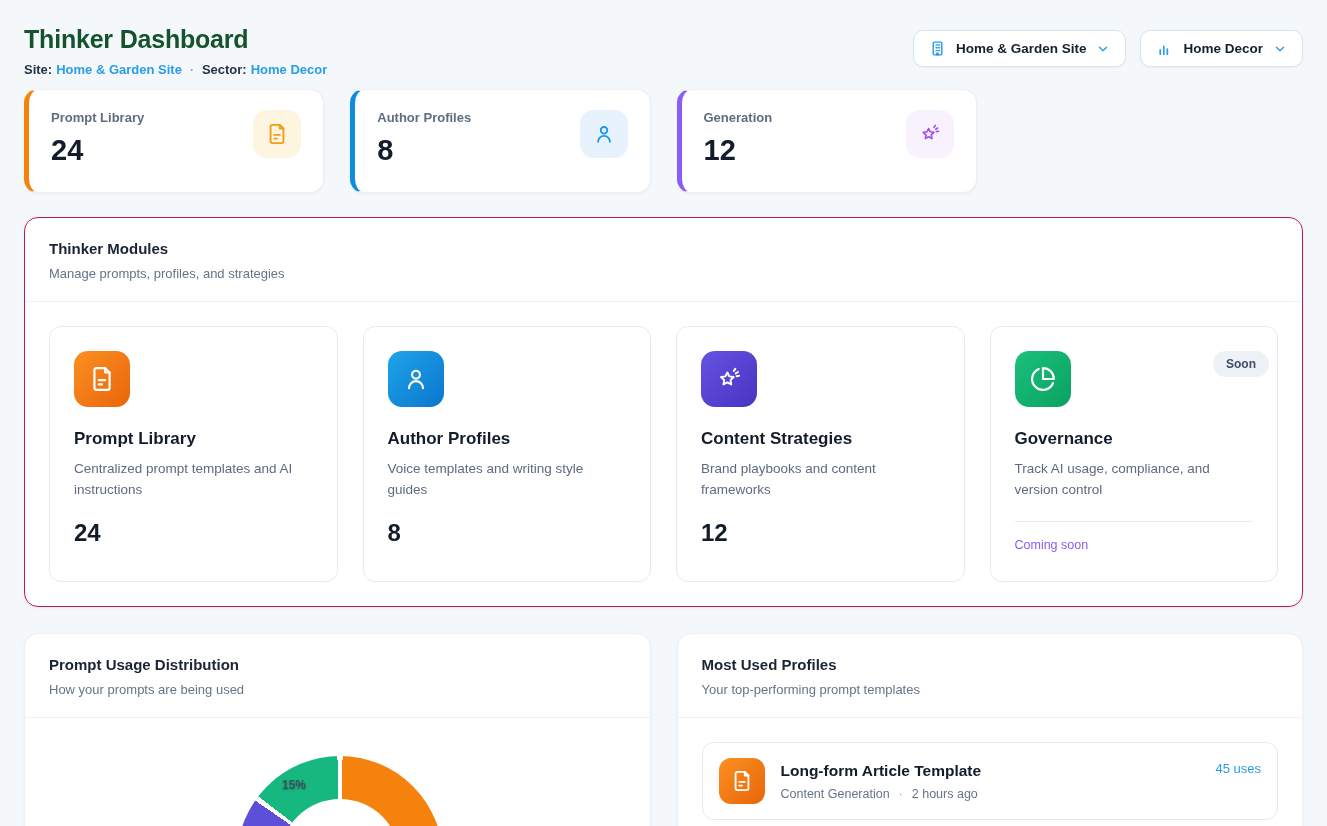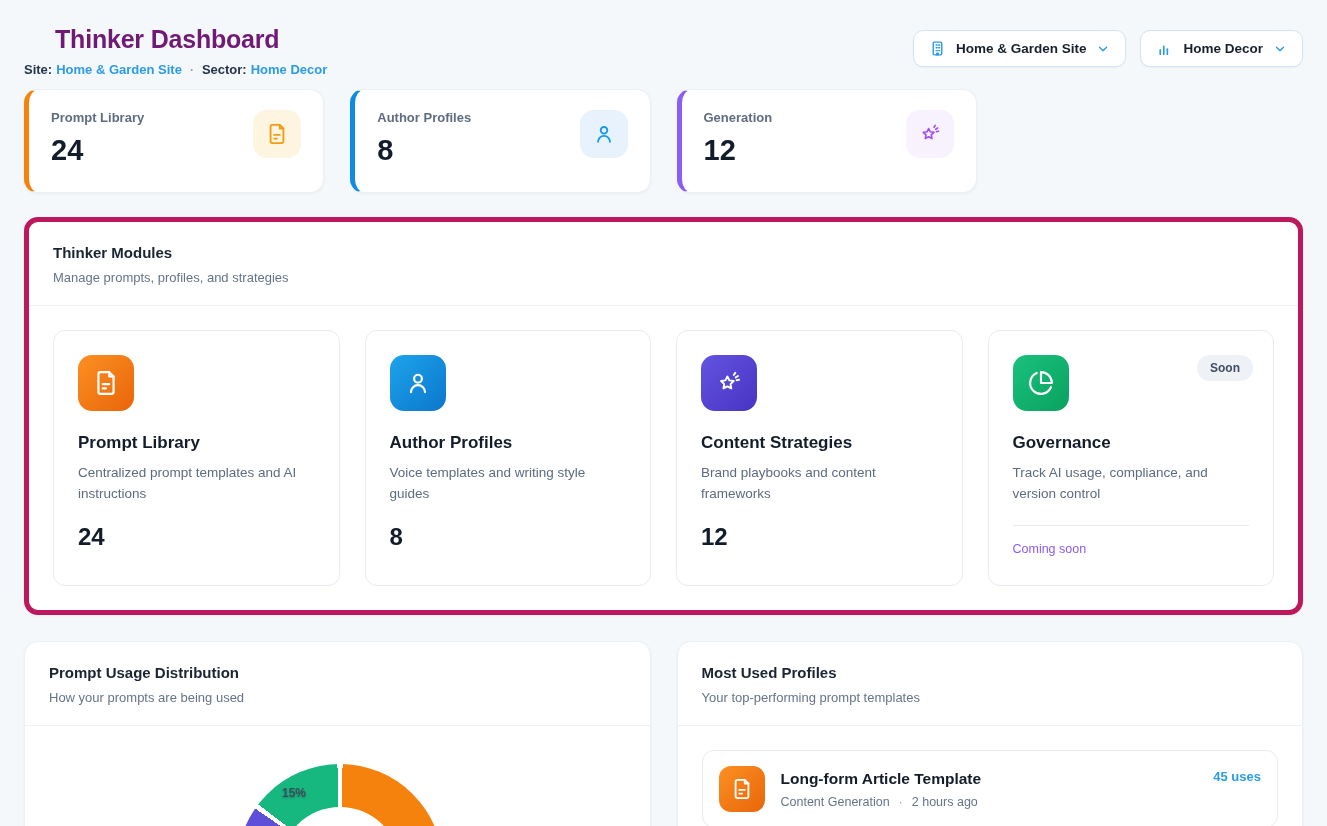--- a/index.html
+++ b/index.html
@@ -6,21 +6,21 @@
   html,body { width:1327px; height:826px; overflow:hidden; }
   body {
     background:#f5f8fa;
     font-family:"Liberation Sans", sans-serif;
     color:#141e2d;
   }
   .page { padding:24px; }
 
   
   .header-row { display:flex; justify-content:space-between; align-items:flex-start; margin-bottom:12px; }
-  .page-title { font-size:25px; font-weight:800; color:#701a75; line-height:30px; letter-spacing:-.2px;margin-left:31px; }
+  .page-title { font-size:25px; font-weight:800; color:#14532d; line-height:30px; letter-spacing:-.2px; }
   .subtitle-row { display:flex; align-items:center; gap:4px; margin-top:8px; font-size:13px; font-weight:700; }
   .subtitle-row .lbl { color:#25344a; }
   .subtitle-row a { color:#2b9ce5; text-decoration:none; font-weight:700; }
   .subtitle-row .dot { color:#97a3b4; font-size:12px; padding:0 4px; }
   .header-controls { display:flex; gap:14px; margin-top:6px; }
   .select-btn {
     display:inline-flex; align-items:center; gap:10px;
     background:#fff; border:1px solid #d4e4f1; border-radius:10px;
     padding:9px 15px; font-size:13.5px; font-weight:700; color:#15202f;
     font-family:inherit; cursor:pointer; box-shadow:0 1px 2px rgba(16,24,40,.04);
@@ -34,35 +34,35 @@
     position:relative; background:#fff; border:1px solid #eceff4; border-left-width:5px;
     border-radius:14px; padding:20px 22px; height:104px;
     box-shadow:0 1px 3px rgba(16,24,40,.05);
   }
   .stat-label { font-size:13px; font-weight:600; color:#5f6c81; }
   .stat-value { font-size:29px; font-weight:800; color:#131c2b; margin-top:9px; }
   .stat-icon { position:absolute; top:20px; right:22px; width:48px; height:48px; border-radius:14px;
     display:flex; align-items:center; justify-content:center; }
 
   
-  .panel { background:#fff; border:5px solid #be185d; border-radius:14px;
+  .panel { background:#fff; border:1px solid #be185d; border-radius:14px;
     box-shadow:0 1px 3px rgba(16,24,40,.05); margin-bottom:26px; }
   .panel-header { padding:22px 24px 20px; }
   .panel-title { font-size:15px; font-weight:700; color:#1a2433; }
   .panel-sub { font-size:13px; color:#65748a; margin-top:9px; }
   .divider { border-top:1px solid #eef1f5; }
   .modules-grid { display:grid; grid-template-columns:repeat(4,1fr); gap:25px; padding:24px; }
   .module-card { position:relative; background:#fff; border:1px solid #e7ebf1; border-radius:12px;
     padding:24px; min-height:256px; cursor:pointer; }
   .module-icon { width:56px; height:56px; border-radius:14px; color:#fff;
     display:flex; align-items:center; justify-content:center; }
   .module-title { margin-top:22px; font-size:17px; font-weight:800; color:#131c2b; }
   .module-desc { margin-top:10px; font-size:13.5px; line-height:1.55; color:#5d6b80; max-width:250px; }
   .module-count { margin-top:18px; font-size:24px; font-weight:800; color:#131c2b; }
-  .soon-badge { position:absolute; top:24px; right:20px; background:#eef1f6; color:#404d63;
+  .soon-badge { position:absolute; top:24px; right:8px; background:#eef1f6; color:#404d63;
     font-size:12px; font-weight:700; padding:6px 13px; border-radius:999px; }
   .module-divider { border-top:1px solid #e8ecf1; margin:20px 0 16px; }
   .coming-soon { font-size:12.5px; color:#8b5cf6; }
 
   
   .bottom-row { display:grid; grid-template-columns:1fr 1fr; gap:26px; }
   .bottom-card { background:#fff; border:1px solid #eceff4; border-radius:14px;
     box-shadow:0 1px 3px rgba(16,24,40,.05); height:360px; position:relative; }
   .chart-body { position:relative; height:270px; }
   .donut { position:absolute; left:212px; top:38px; width:206px; height:206px; border-radius:50%; }
@@ -72,21 +72,21 @@
 
   .prompt-item { margin:24px; border:1px solid #e6ebf2; border-radius:12px; padding:15px 16px;
     display:flex; gap:16px; align-items:center; cursor:pointer; background:#fff; }
   .prompt-icon { width:46px; height:46px; border-radius:12px; color:#fff; flex:0 0 46px;
     display:flex; align-items:center; justify-content:center; }
   .prompt-title { font-size:15.5px; font-weight:800; color:#131c2b; }
   .prompt-meta { display:flex; align-items:center; gap:9px; margin-top:7px;
     font-size:12.5px; color:#65748a; }
   .prompt-meta .dot { color:#9aa5b4; }
   .prompt-uses { margin-left:auto; align-self:flex-start; margin-top:3px;
-    font-size:13px; font-weight:700; color:#2b9ce5; white-space:nowrap; }
+    font-size:13px; font-weight:400; color:#2b9ce5; white-space:nowrap; }
 </style>
 </head>
 <body>
 
 <div class="page">
 
   <div class="header-row">
     <div>
       <div class="page-title">Thinker Dashboard</div>
       <div class="subtitle-row">

